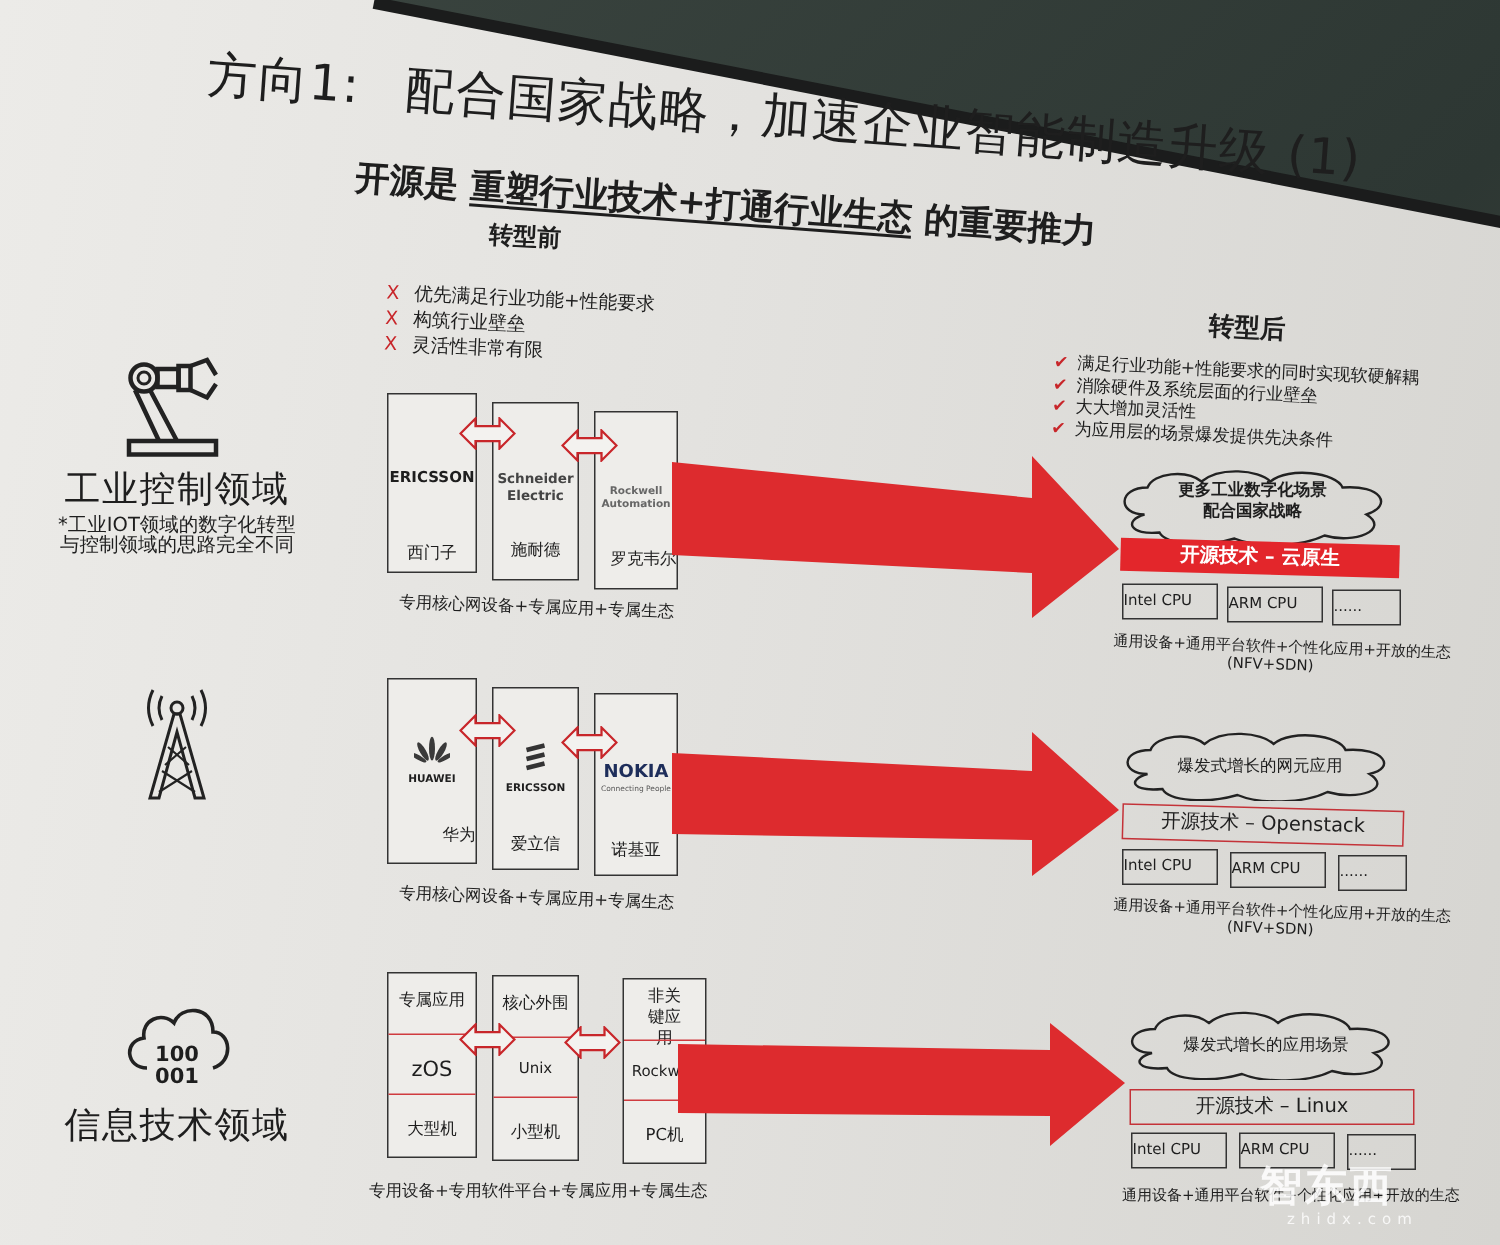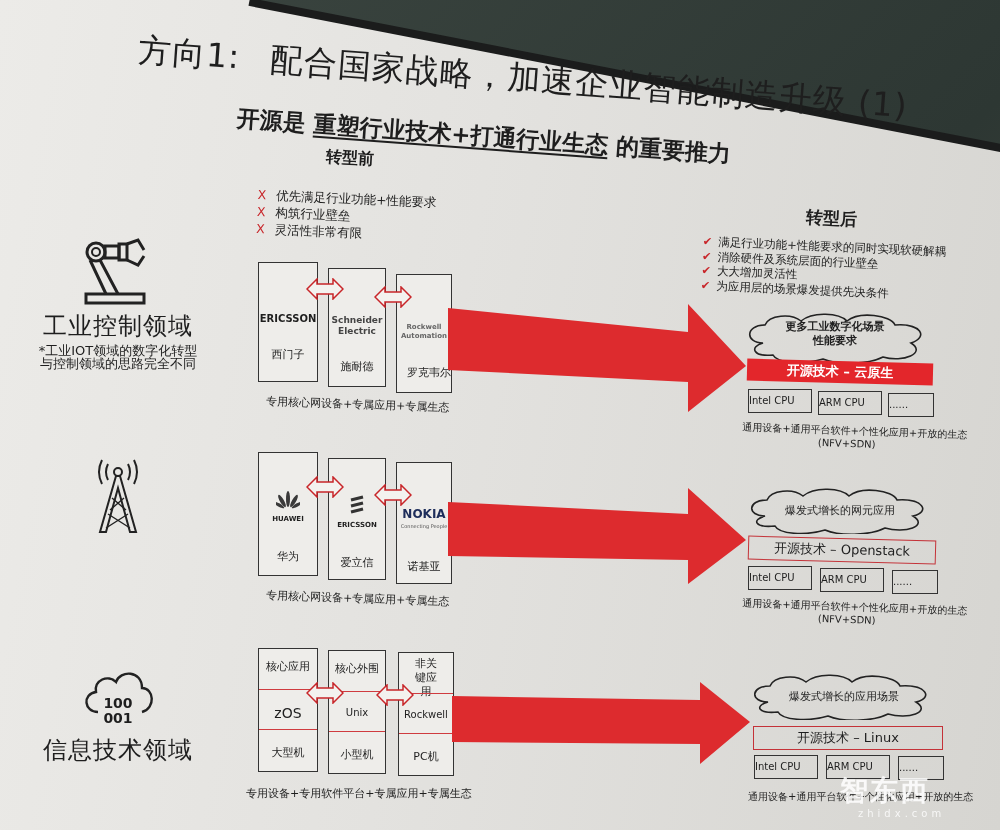--- a/index.html
+++ b/index.html
@@ -91,21 +91,21 @@
   </svg>
   <div class="name">工业控制领域</div>
   <div class="note">
     <div>*工业IOT领域的数字化转型</div>
     <div>与控制领域的思路完全不同</div>
   </div>
 </div>
 
 <div class="vbox" style="left:258px;top:262px;width:58px;height:118px;">
   <div class="logo" style="top:50px;font-size:10px;">ERICSSON</div>
-  <div class="cn" style="top:84px;">西门子</div>
+  <div class="cn" style="top:98px;">西门子</div>
 </div>
 <div class="vbox" style="left:328px;top:268px;width:56px;height:117px;">
   <div class="logo" style="top:46px;font-size:9px;line-height:11px;color:#444;">Schneider Electric</div>
   <div class="cn" style="top:90px;">施耐德</div>
 </div>
 <div class="vbox" style="left:396px;top:274px;width:54px;height:117px;">
   <div class="logo" style="top:48px;font-size:7px;line-height:9px;color:#666;">Rockwell Automation</div>
   <div class="cn" style="top:90px;text-align:right;">罗克韦尔</div>
 </div>
 <svg class="dbl" style="left:306px;top:278px;" viewBox="0 0 38 22">
@@ -118,21 +118,21 @@
 
 <svg class="bigarrow" style="left:448px;top:300px;" width="300" height="118" viewBox="0 0 300 118">
   <path d="M0 8 L240 32 L240 4 L298 66 L240 112 L240 82 L0 70 Z" fill="#dd2b2e"></path>
 </svg>
 
 <svg class="cloud" style="left:743px;top:313px;" width="190" height="50" viewBox="0 0 190 50">
   <path d="M20 30 C2 30 2 12 22 12 C26 2 48 0 58 8 C70 -2 96 0 104 8 C116 -2 148 2 152 12 C178 10 186 24 168 30 C184 40 160 50 140 44 C124 52 94 52 80 46 C60 52 34 50 30 42 C10 44 6 34 20 30 Z" fill="none" stroke="#222" stroke-width="1.6"></path>
 </svg>
 <div class="cloud-text" style="left:770px;top:320px;width:130px;font-weight:bold;">
   <div>更多工业数字化场景</div>
-  <div>性能要求</div>
+  <div>配合国家战略</div>
 </div>
 <div class="oss filled" style="left:747px;top:361px;width:186px;height:22px;line-height:22px;transform:rotate(1.5deg);">开源技术 – 云原生</div>
 <div class="cpu" style="left:748px;top:389px;width:62px;height:22px;line-height:22px;">Intel CPU</div>
 <div class="cpu" style="left:818px;top:391px;width:62px;height:22px;line-height:22px;">ARM CPU</div>
 <div class="cpu" style="left:888px;top:393px;width:44px;height:22px;line-height:22px;">......</div>
 <div class="caption" style="left:742px;top:424px;font-size:10px;text-align:center;width:210px;transform:rotate(2deg);">
   <div>通用设备+通用平台软件+个性化应用+开放的生态</div>
   <div>(NFV+SDN)</div>
 </div>
 
@@ -149,21 +149,21 @@
   <svg style="position:absolute;left:17px;top:38px;" width="24" height="20" viewBox="0 0 24 20">
     <g fill="#3a3a3a">
         <ellipse cx="12" cy="8" rx="2" ry="8"></ellipse>
         <ellipse cx="6" cy="10" rx="2" ry="7" transform="rotate(-30 6 10)"></ellipse>
         <ellipse cx="18" cy="10" rx="2" ry="7" transform="rotate(30 18 10)"></ellipse>
         <ellipse cx="3" cy="14" rx="1.6" ry="6" transform="rotate(-60 3 14)"></ellipse>
         <ellipse cx="21" cy="14" rx="1.6" ry="6" transform="rotate(60 21 14)"></ellipse>
       </g>
   </svg>
   <div class="logo" style="top:62px;font-size:7px;">HUAWEI</div>
-  <div class="cn" style="top:96px;">华为</div>
+  <div class="cn" style="top:96px;text-align:right;">华为</div>
 </div>
 <div class="vbox" style="left:328px;top:458px;width:56px;height:120px;">
   <svg style="position:absolute;left:20px;top:36px;" width="16" height="20" viewBox="0 0 16 20">
     <g stroke="#333" stroke-width="3">
         <path d="M2 5 L14 2"></path>
         <path d="M2 11 L14 8"></path>
         <path d="M2 17 L14 14"></path>
       </g>
   </svg>
   <div class="logo" style="top:62px;font-size:7px;">ERICSSON</div>
@@ -206,34 +206,34 @@
     </svg>
     <div style="position:absolute;left:0;right:0;top:28px;text-align:center;font-size:14px;font-weight:700;line-height:15px;">
       <div>100</div>
       <div>001</div>
     </div>
   </div>
   <div class="name">信息技术领域</div>
 </div>
 
 <div class="vbox" style="left:258px;top:648px;width:58px;height:122px;">
-  <div class="seg" style="top:10px;">核心应用</div>
+  <div class="seg" style="top:10px;">专属应用</div>
   <div class="rline" style="top:40px;"></div>
   <div class="seg" style="top:56px;font-size:14px;">zOS</div>
   <div class="rline" style="top:80px;"></div>
   <div class="seg" style="top:96px;">大型机</div>
 </div>
 <div class="vbox" style="left:328px;top:650px;width:56px;height:122px;">
   <div class="seg" style="top:10px;">核心外围</div>
   <div class="rline" style="top:40px;"></div>
   <div class="seg" style="top:56px;font-size:10px;">Unix</div>
   <div class="rline" style="top:80px;"></div>
   <div class="seg" style="top:96px;">小型机</div>
 </div>
-<div class="vbox" style="left:398px;top:652px;width:54px;height:122px;">
+<div class="vbox" style="left:415px;top:652px;width:54px;height:122px;">
   <div class="seg" style="top:4px;width:30px;margin:0 auto;line-height:14px;">非关键应用</div>
   <div class="rline" style="top:40px;"></div>
   <div class="seg" style="top:56px;font-size:10px;">Rockwell</div>
   <div class="rline" style="top:80px;"></div>
   <div class="seg" style="top:96px;">PC机</div>
 </div>
 <svg class="dbl" style="left:306px;top:682px;" viewBox="0 0 38 22">
     <path d="M1 11 L11 1 L11 6 L27 6 L27 1 L37 11 L27 21 L27 16 L11 16 L11 21 Z" fill="#f3f2ef" stroke="#c8262a" stroke-width="1.5"></path>
   </svg>
 <svg class="dbl" style="left:376px;top:684px;" viewBox="0 0 38 22">

